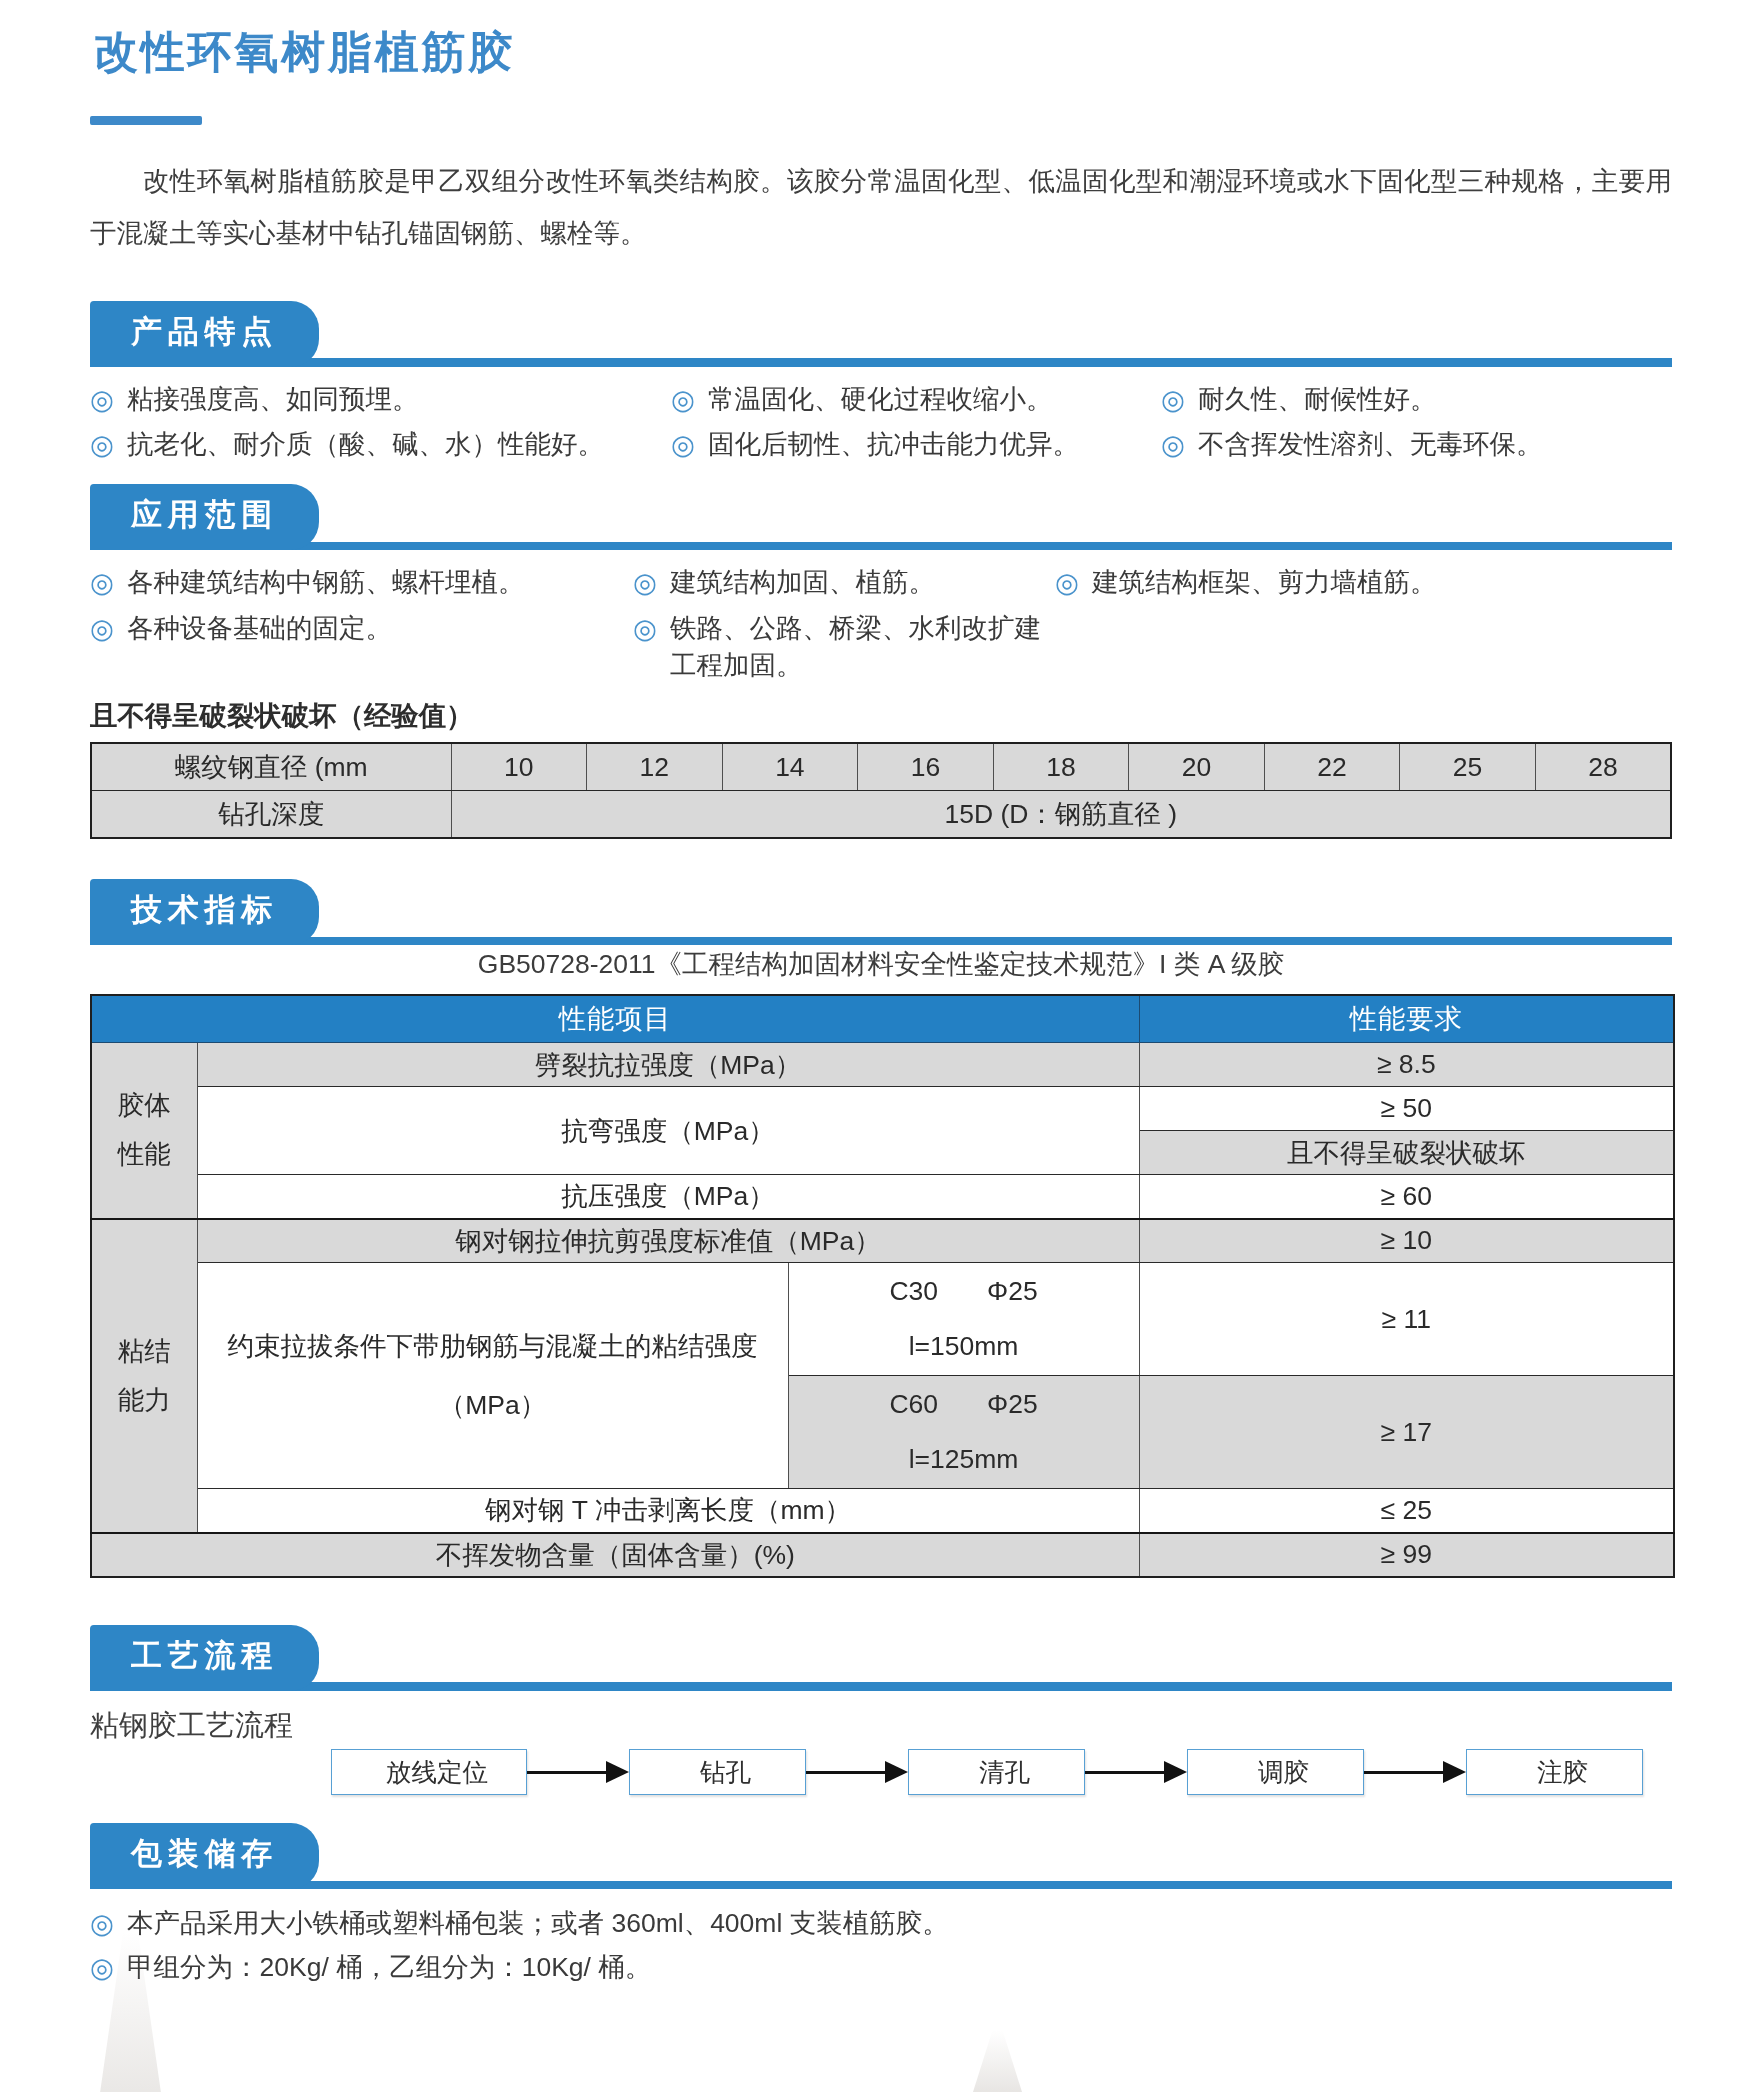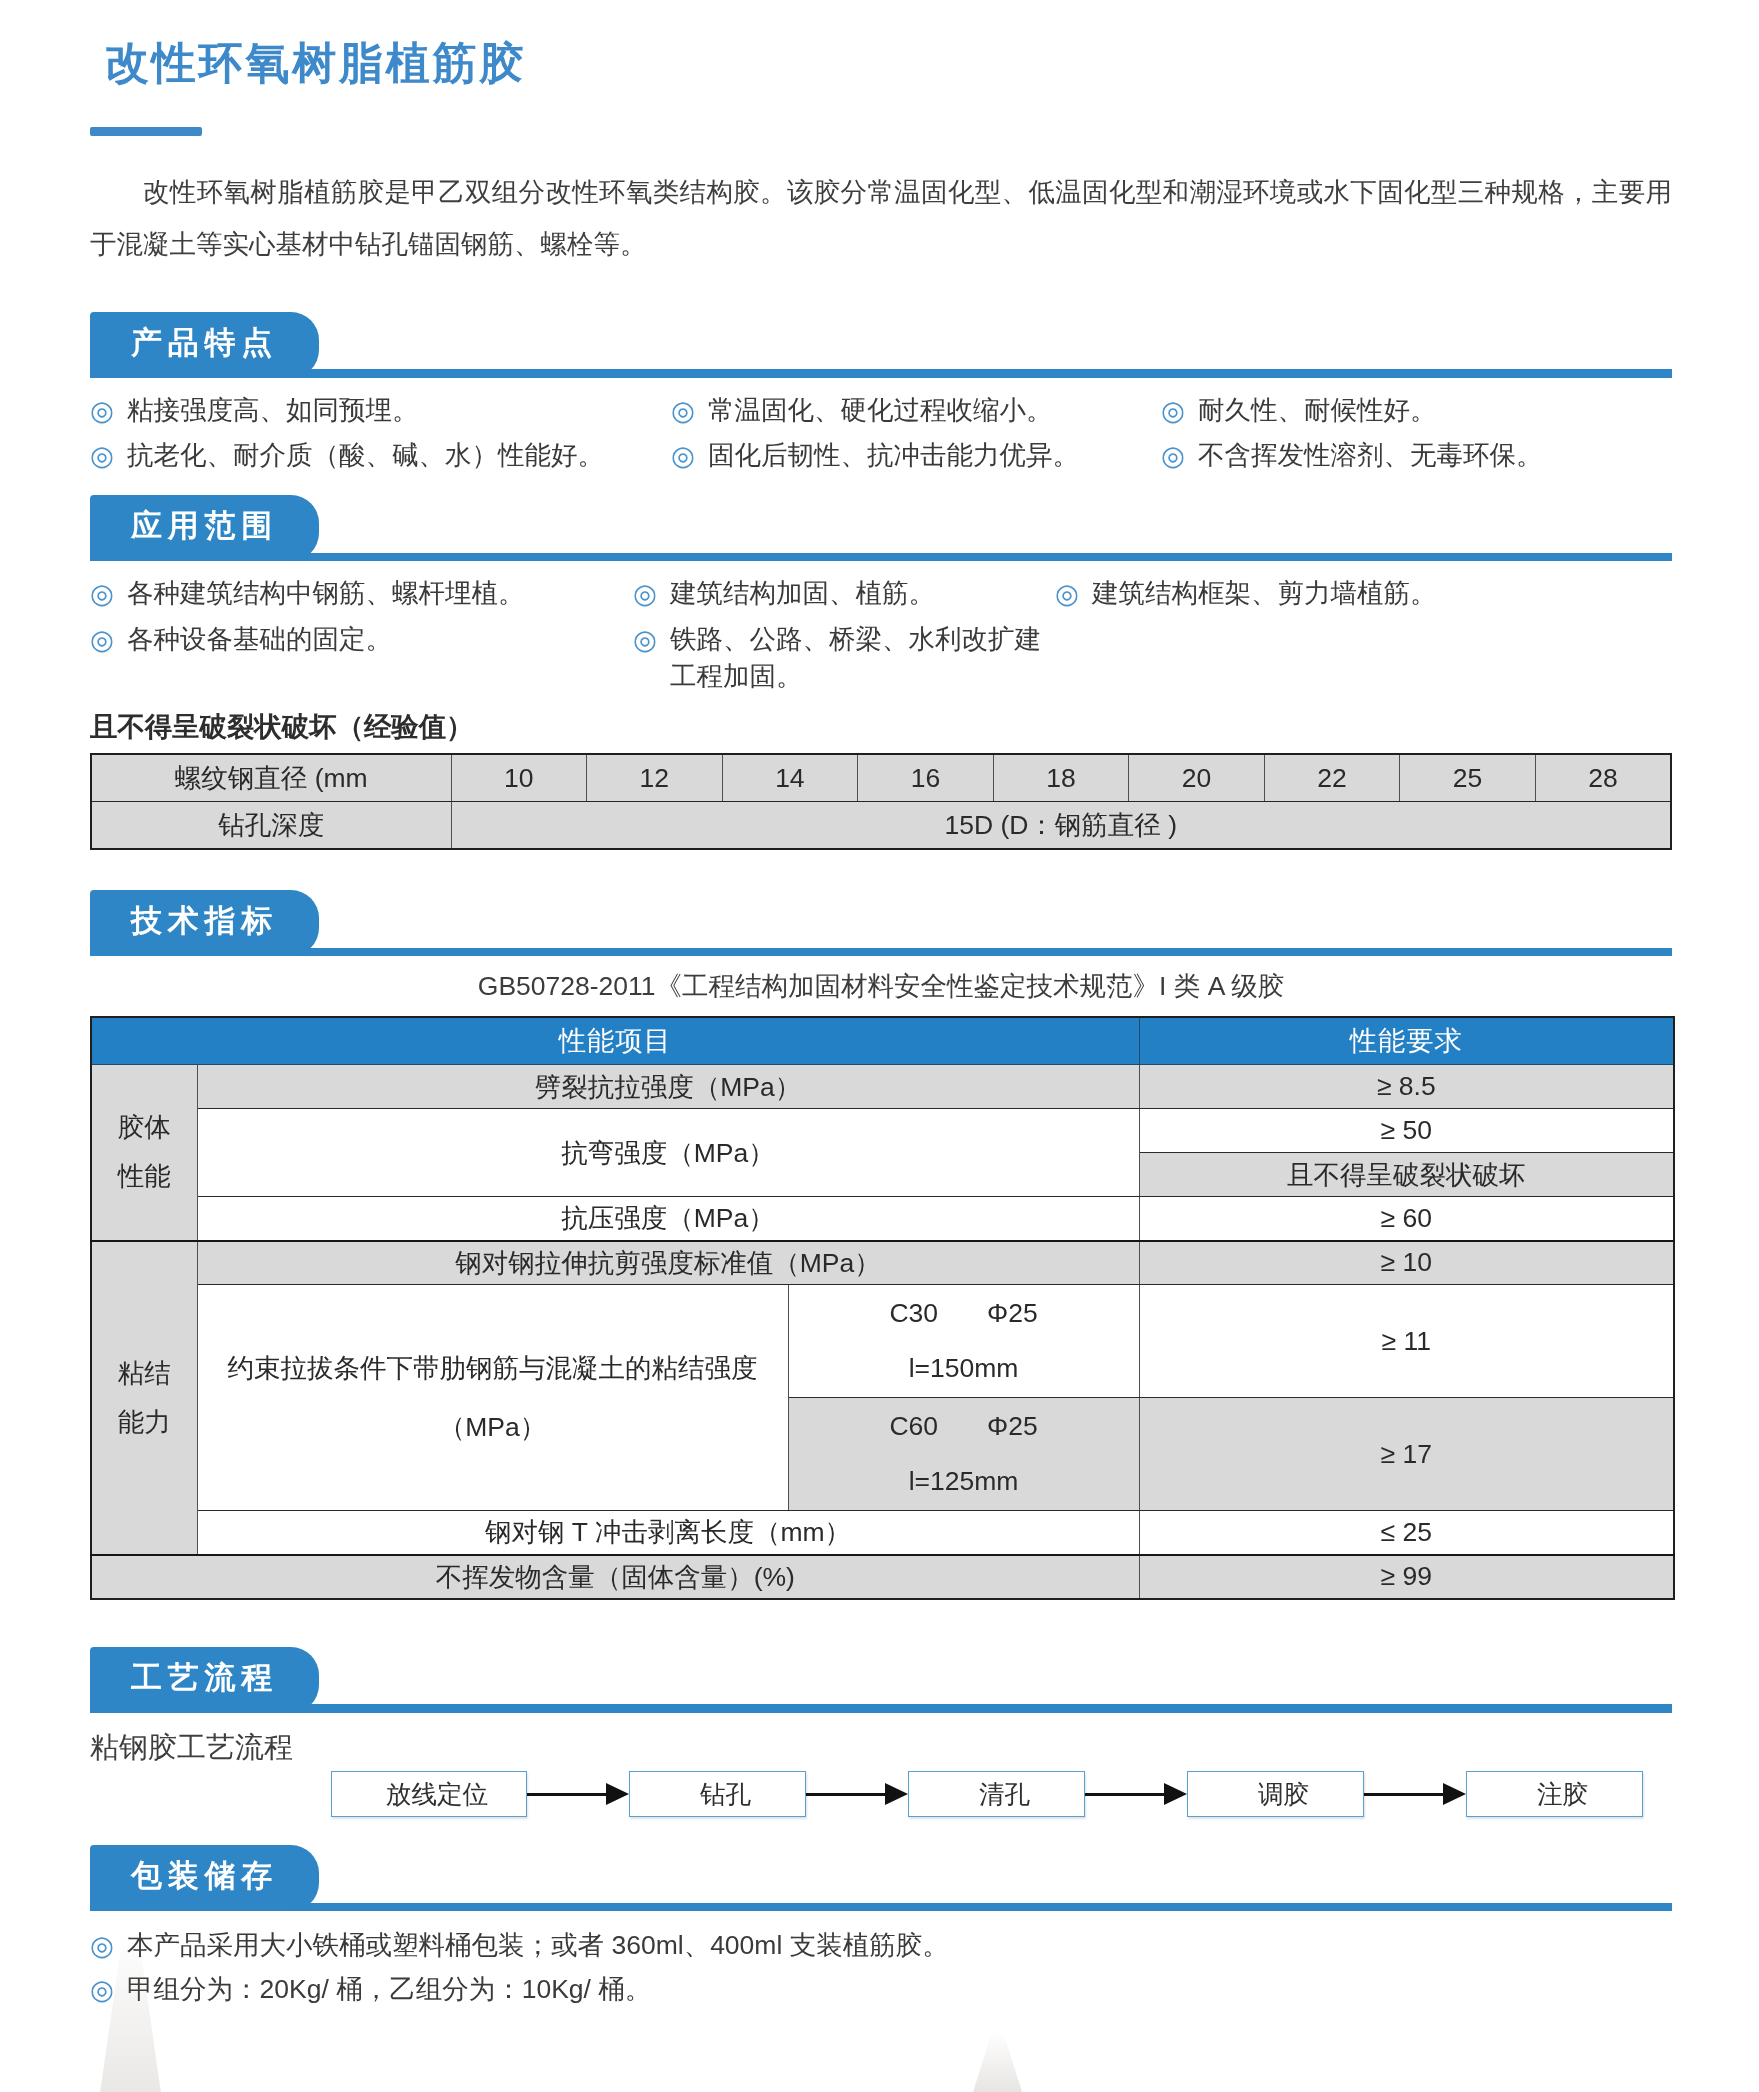--- a/index.html
+++ b/index.html
@@ -1,21 +1,21 @@
 <!DOCTYPE html>
 <html style="font-size:15px"><head>
 <meta charset="utf-8">
 <style>
   html,body{margin:0;padding:0;background:#ffffff;}
   .page{position:relative;width:1759px;height:2092px;background:#ffffff;overflow:hidden;
         font-family:"Liberation Sans","DejaVu Sans",sans-serif;color:#3b3b3b;}
   .content{padding-left:90px;width:1582px;}
 
   
-  .doc-title{padding-top:23px;font-size:44px;line-height:49px;font-weight:bold;color:#3d89c9;letter-spacing:2.8px;margin:15px;}
+  .doc-title{padding-top:23px;font-size:44px;line-height:49px;font-weight:bold;color:#3d89c9;letter-spacing:2.8px;margin:4px;}
   .title-dash{width:112px;height:8.5px;background:#3d89c9;margin-top:40px;border-radius:1.9px;}
 
   
   .intro{margin:30px 0 0 0;font-size:26.5px;line-height:52px;color:#3e3e3e;text-indent:2em;text-align:justify;}
 
   
   .sec{position:relative;height:66px;}
   .sec .rule{position:absolute;left:0;right:0;bottom:0;height:8.5px;background:#2e86c6;}
   .sec .badge{position:absolute;left:0;bottom:0;width:229px;height:66px;background:#2e86c6;
               border-radius:3.8px 28px 28px 0;color:#ffffff;font-size:31px;font-weight:bold;letter-spacing:5.7px;
@@ -29,21 +29,21 @@
   .app-grid{grid-template-columns:543px 422px 1fr;}
 
   
   .tbl-title{margin-top:15px;font-size:27.4px;font-weight:bold;color:#2d2d2d;line-height:34px;}
   table.rebar{margin-top:9.5px;width:1582px;border-collapse:collapse;table-layout:fixed;border:2.8px solid #1f1f1f;}
   table.rebar td{border-top:1.9px solid #262626;border-bottom:1.9px solid #262626;border-left:0.9px solid #4f4f4f;border-right:0.9px solid #4f4f4f;
                  height:44px;text-align:center;font-size:26.5px;color:#2a2a2a;}
   table.rebar tr.gray td{background:#d9d9d9;}
 
   
-  .std-note{margin-top:13px;text-align:center;font-size:26.5px;color:#3c3c3c;line-height:34px;}
+  .std-note{margin-top:2px;text-align:center;font-size:26.5px;color:#3c3c3c;line-height:34px;}
   table.spec{margin-top:13.2px;width:1582px;border-collapse:collapse;table-layout:fixed;border:2.8px solid #1f1f1f;}
   table.spec th{background:#2380c4;color:#ffffff;font-weight:400;font-size:27.4px;height:44px;
                 border:0.9px solid #1c4b72;letter-spacing:0.9px;}
   table.spec td{border-top:1.9px solid #2a2a2a;border-bottom:1.9px solid #2a2a2a;border-left:0.9px solid #4f4f4f;border-right:0.9px solid #4f4f4f;
                 text-align:center;font-size:26.5px;color:#2a2a2a;}
   table.spec td.gray{background:#d9d9d9;}
   table.spec td.grpcell{background:#d9d9d9;}
   table.spec tr.sep td{border-top:2.8px solid #161616;}
   .grp{width:2em;margin:0 auto;line-height:49px;font-size:26.5px;color:#2a2a2a;}
   .pull-item{line-height:59px;}

